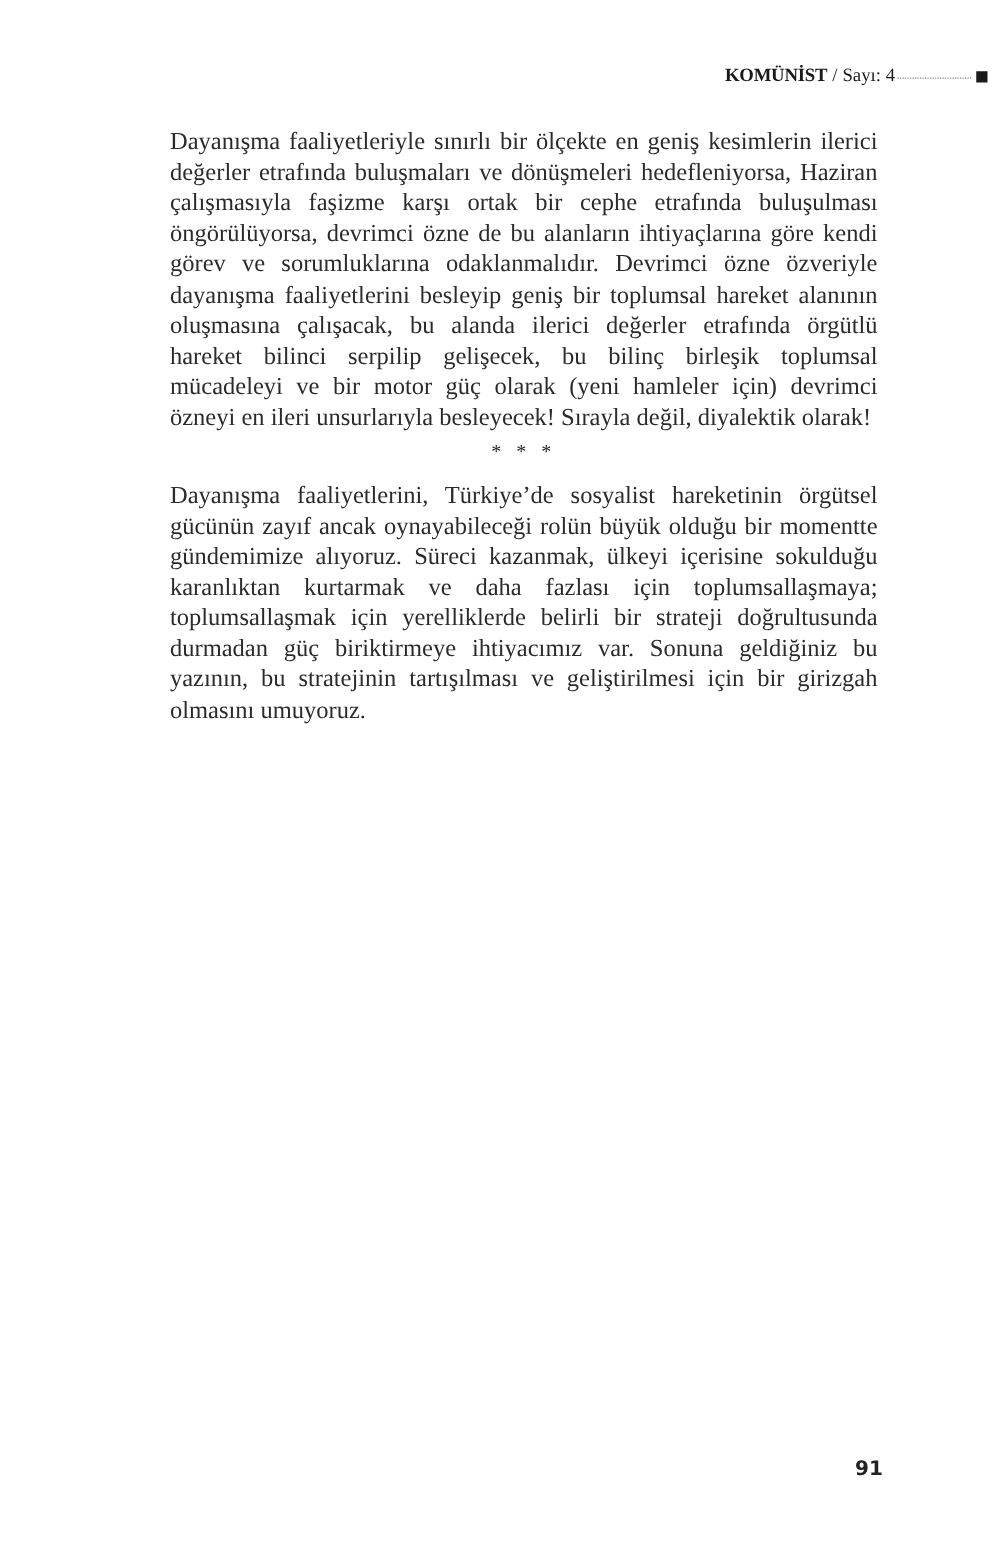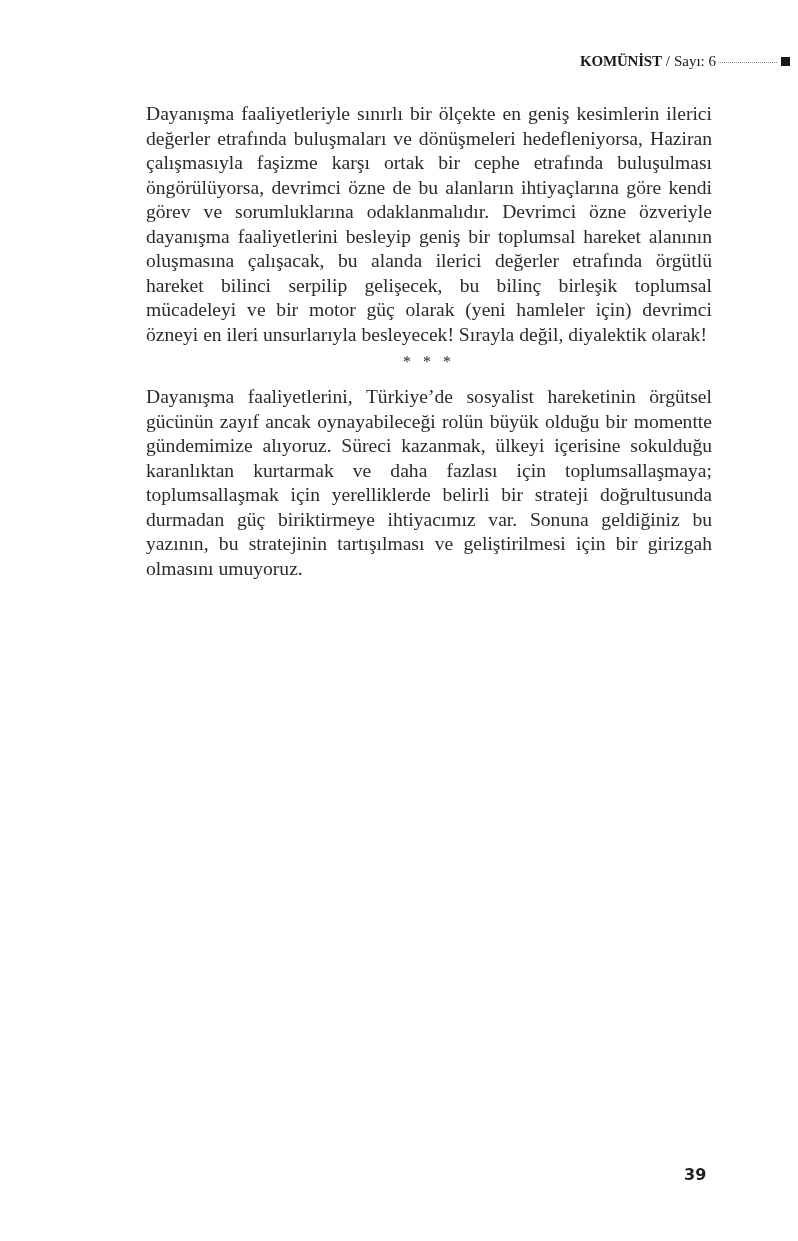--- a/index.html
+++ b/index.html
@@ -16,21 +16,21 @@
     font-family: "Liberation Serif", serif; font-weight: bold;
     font-size: 15px; color: #1a1a1a; letter-spacing: -0.2px;
   }
   .header .sep { font-family: "Liberation Serif", serif; font-size: 15px; margin: 0 4px; color: #1a1a1a; }
   .header .issue { font-family: "Liberation Serif", serif; font-size: 15px; color: #1a1a1a; }
   .header .dots {
     flex: 1; height: 0; border-bottom: 1px dotted #888; margin: 0 4px 0 2px; position: relative; top: 1px;
   }
   .header .square { width: 9px; height: 9px; background: #1a1a1a; display: inline-block; }
   .content {
-    position: absolute; left: 146px; width: 566px; top: 102px;
+    position: absolute; left: 136px; width: 566px; top: 102px;
   }
   .para {
     font-family: "Liberation Serif", serif;
     font-size: 19.6px; line-height: 24.5px; text-align: justify;
     margin: 0; hyphens: manual; color: #2b2b2b;
   }
   .stars {
     font-family: "Liberation Serif", serif; font-size: 16px; text-align: center;
     margin: 6px 0 14px 0; letter-spacing: 4px; color: #2b2b2b;
   }
@@ -38,24 +38,24 @@
     position: absolute; top: 1165px; left: 684px; width: 26px;
     font-family: "DejaVu Sans", sans-serif; font-weight: bold; font-size: 16px; color: #222;
   }
 </style>
 </head>
 <body>
 
 <div class="header">
   <span class="mag">KOMÜNİST</span>
   <span class="sep">/</span>
-  <span class="issue">Sayı: 6</span>
+  <span class="issue">Sayı: 4</span>
   <span class="dots"></span>
   <span class="square"></span>
 </div>
 
 <div class="content">
   <p class="para">Dayanışma faaliyetleriyle sınırlı bir ölçekte en geniş kesimlerin ilerici değerler etrafında buluşmaları ve dönüşmeleri hedefleni­yorsa, Haziran çalışmasıyla faşizme karşı ortak bir cephe etra­fında buluşulması öngörülüyorsa, devrimci özne de bu alanların ihtiyaçlarına göre kendi görev ve sorumluklarına odaklanmalıdır. Devrimci özne özveriyle dayanışma faaliyetlerini besleyip geniş bir toplumsal hareket alanının oluşmasına çalışacak, bu alanda ilerici değerler etrafında örgütlü hareket bilinci serpilip gelişecek, bu bilinç birleşik toplumsal mücadeleyi ve bir motor güç olarak (yeni hamleler için) devrimci özneyi en ileri unsurlarıyla besleye­cek! Sırayla değil, diyalektik olarak!</p>
   <div class="stars">* * *</div>
   <p class="para">Dayanışma faaliyetlerini, Türkiye’de sosyalist hareketinin ör­gütsel gücünün zayıf ancak oynayabileceği rolün büyük olduğu bir momentte gündemimize alıyoruz. Süreci kazanmak, ülkeyi içerisine sokulduğu karanlıktan kurtarmak ve daha fazlası için toplumsallaşmaya; toplumsallaşmak için yerelliklerde belirli bir strateji doğrultusunda durmadan güç biriktirmeye ihtiyacımız var. Sonuna geldiğiniz bu yazının, bu stratejinin tartışılması ve ge­liştirilmesi için bir girizgah olmasını umuyoruz.</p>
 </div>
 
-<div class="page-number">39</div>
+<div class="page-number">91</div>
 
 </body></html>

